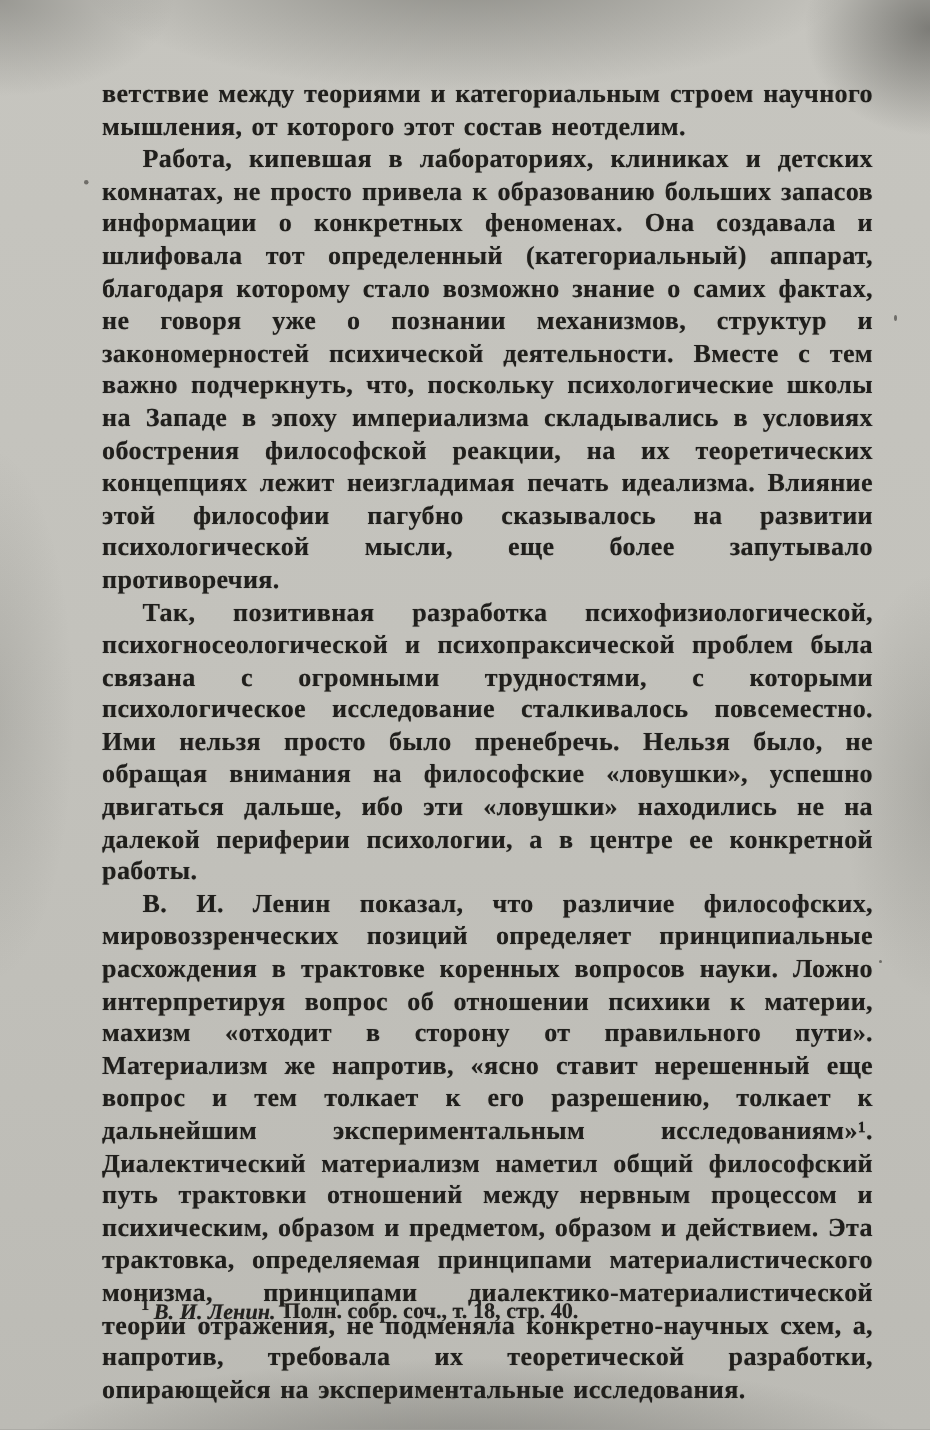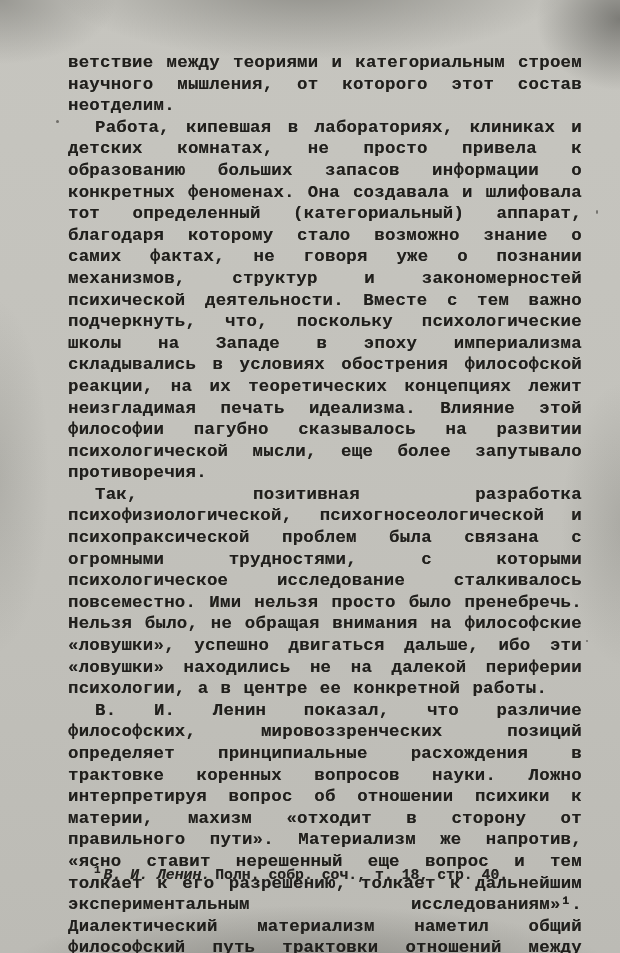--- a/index.html
+++ b/index.html
@@ -18,21 +18,21 @@
     height: 953px;
     background:
       radial-gradient(ellipse 60% 12% at 50% -2%, rgba(45,45,40,0.38), transparent 70%),
       radial-gradient(ellipse 18% 10% at 100% 2%, rgba(35,35,32,0.45), transparent 75%),
       radial-gradient(ellipse 25% 9% at 0% 0%, rgba(50,50,46,0.30), transparent 75%),
       radial-gradient(ellipse 70% 10% at 50% 102%, rgba(40,40,36,0.35), transparent 70%),
       radial-gradient(ellipse 14% 20% at 101% 55%, rgba(60,60,55,0.18), transparent 75%),
       radial-gradient(ellipse 12% 25% at -1% 50%, rgba(60,60,55,0.15), transparent 75%),
       linear-gradient(180deg, #c6c5bf 0%, #c3c2bc 45%, #bcbbb5 100%);
     overflow: hidden;
-    font-family: Liberation Mono, monospace;
+    font-family: Liberation Serif, serif;
   }
   .text-block {
     position: absolute;
     left: 68px;
     top: 52px;
     width: 514px;
     color: #201f1c;
     font-size: 17.4px;
     line-height: 21.6px;
     text-align: justify;

